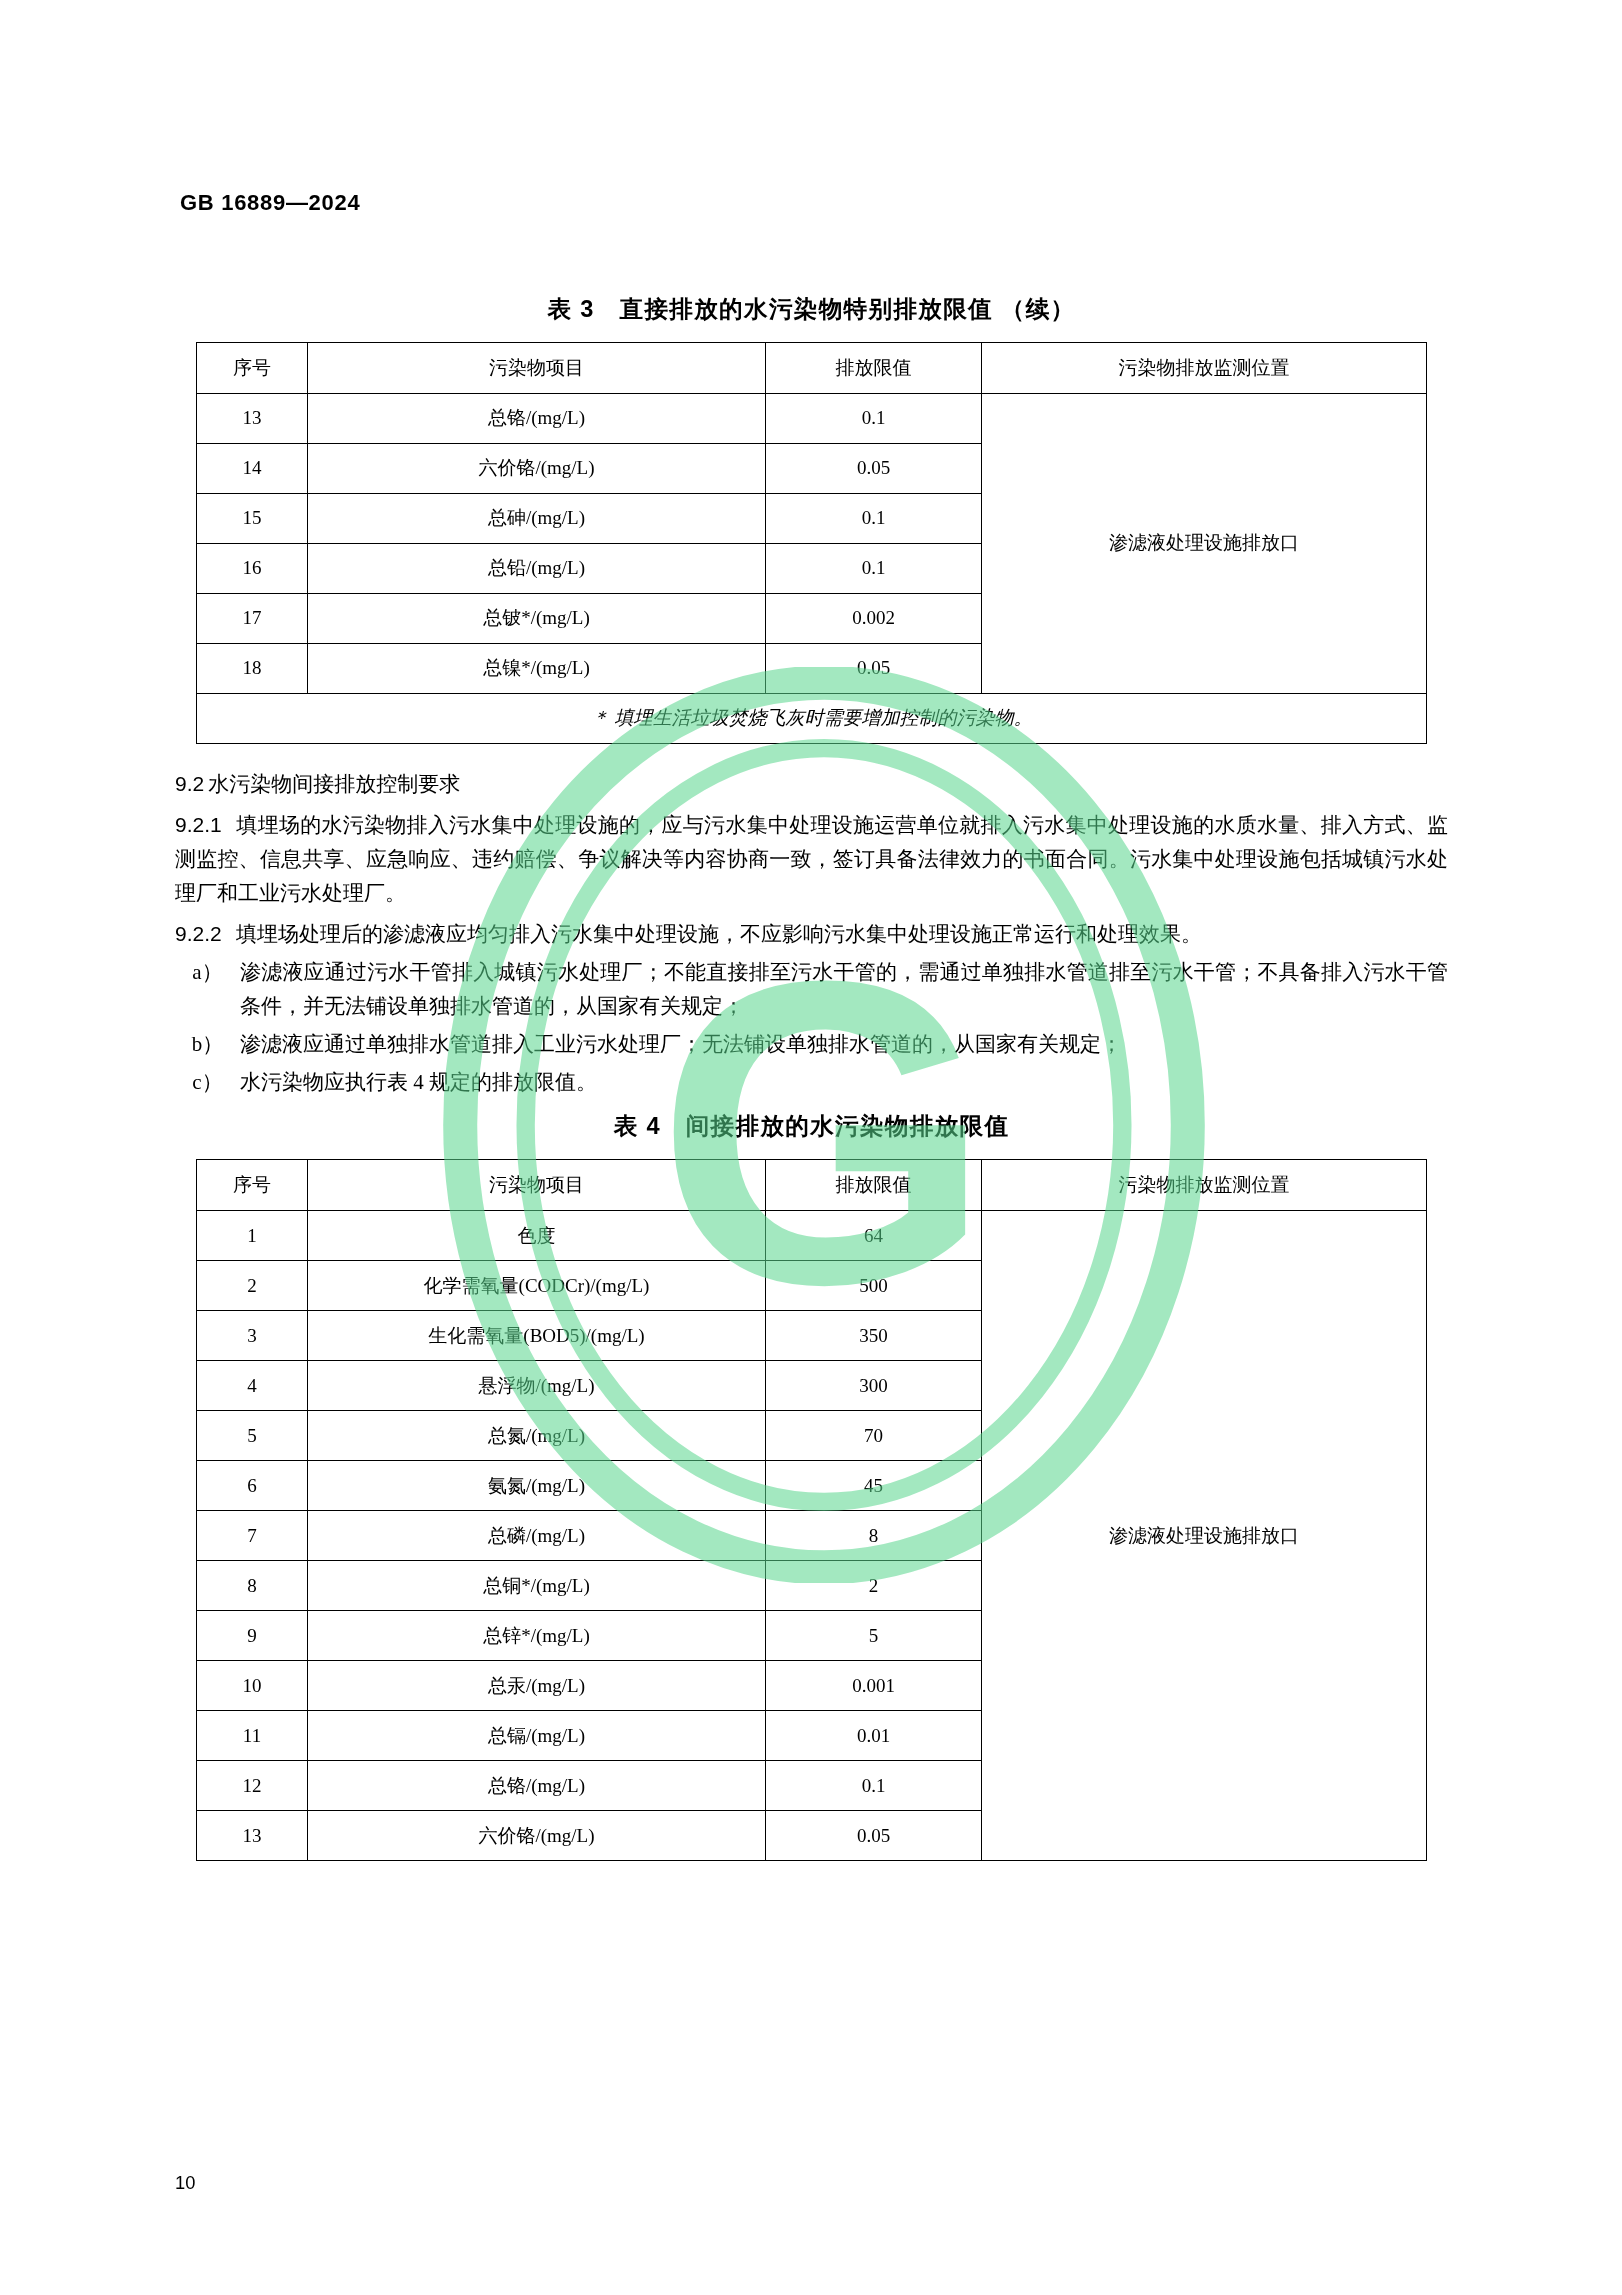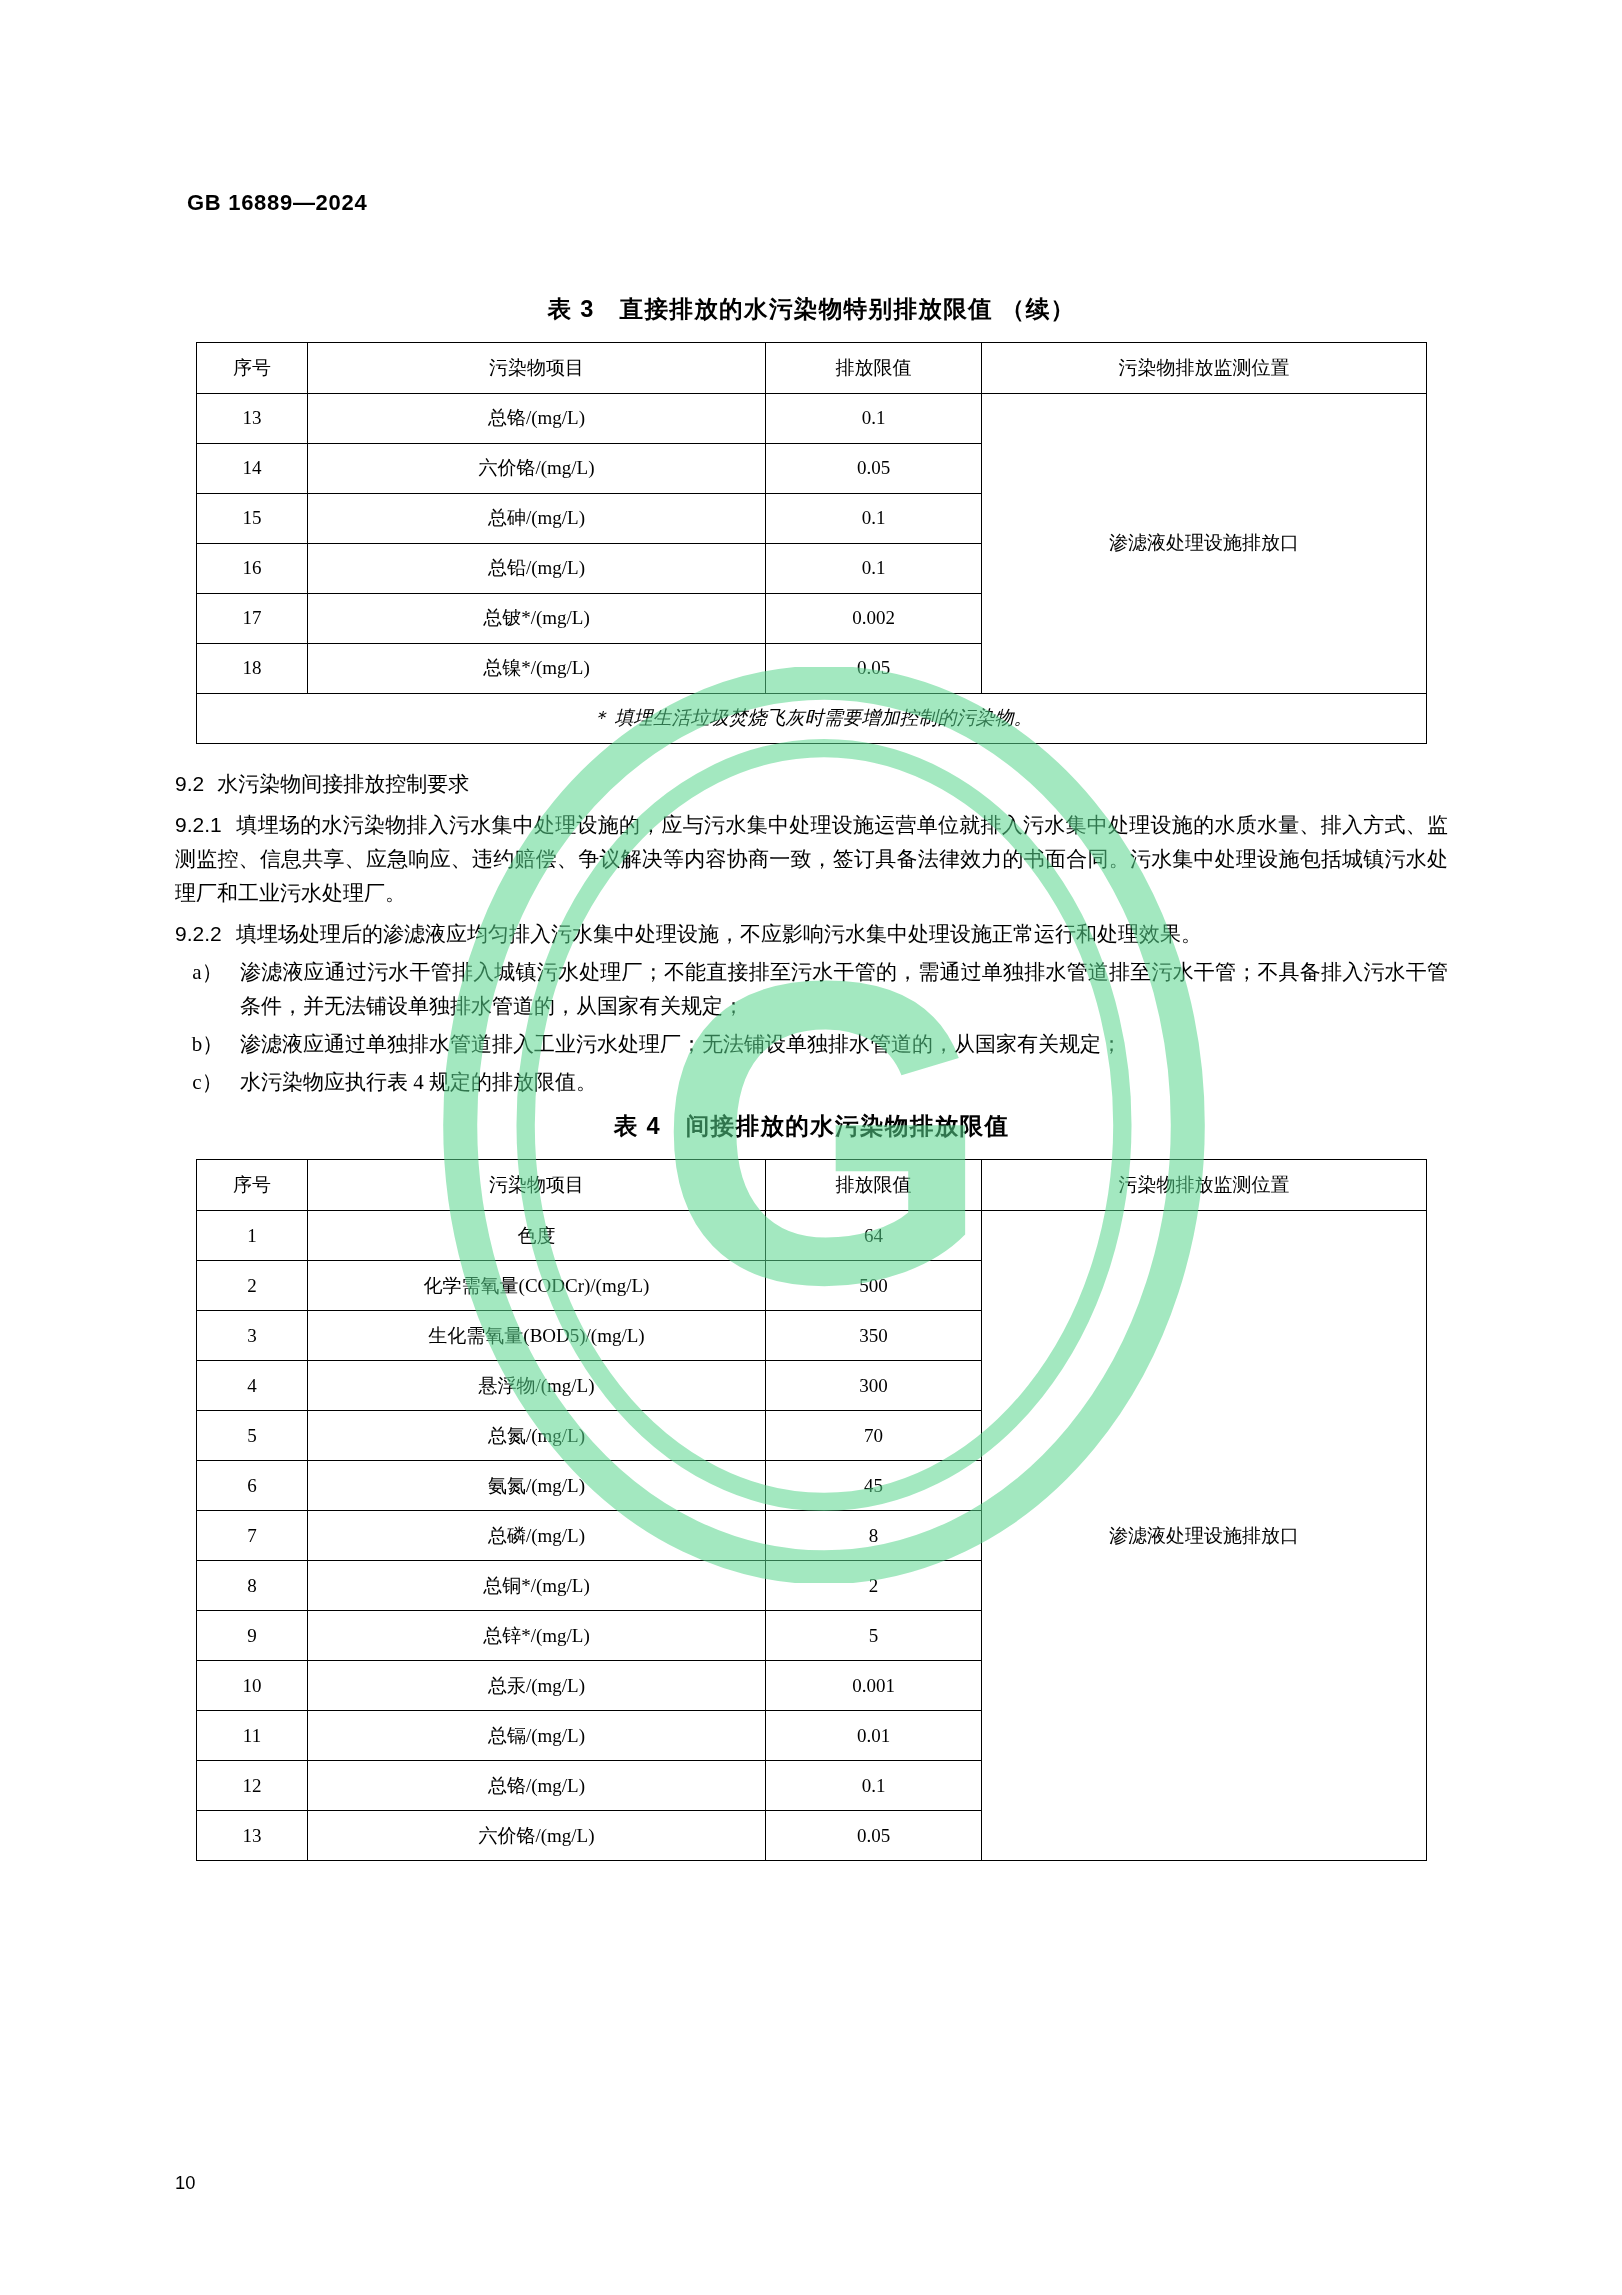--- a/index.html
+++ b/index.html
@@ -15,21 +15,21 @@
     color: #000000;
     overflow: hidden;
   }
   .page {
     position: absolute;
     inset: 0;
     padding: 0;
   }
   .header-std {
     position: absolute;
-    left: 187px;
+    left: 180px;
     top: 190px;
     font-family: "Liberation Sans", sans-serif;
     font-weight: bold;
     font-size: 22px;
     letter-spacing: 0.7px;
   }
   .content {
     position: absolute;
     left: 175px;
     top: 281px;
@@ -72,21 +72,21 @@
     padding-left: 39px;
     font-size: 17.7px;
     height: 43px;
     font-style: italic;
   }
   .clause-head {
     font-family: "Liberation Sans", sans-serif;
     font-size: 21px;
     margin: 26px 0 10.5px 0;
   }
-  .clause-head .num { margin-right: 13px; }
+  .clause-head .num { margin-right: 4px; }
   .para {
     font-size: 21px;
     line-height: 1.62;
     text-align: justify;
     margin: 6.5px 0 3.9px 0;
     text-indent: 0;
   }
   .para .num {
     font-family: "Liberation Sans", sans-serif;
     margin-right: 14.4px;

